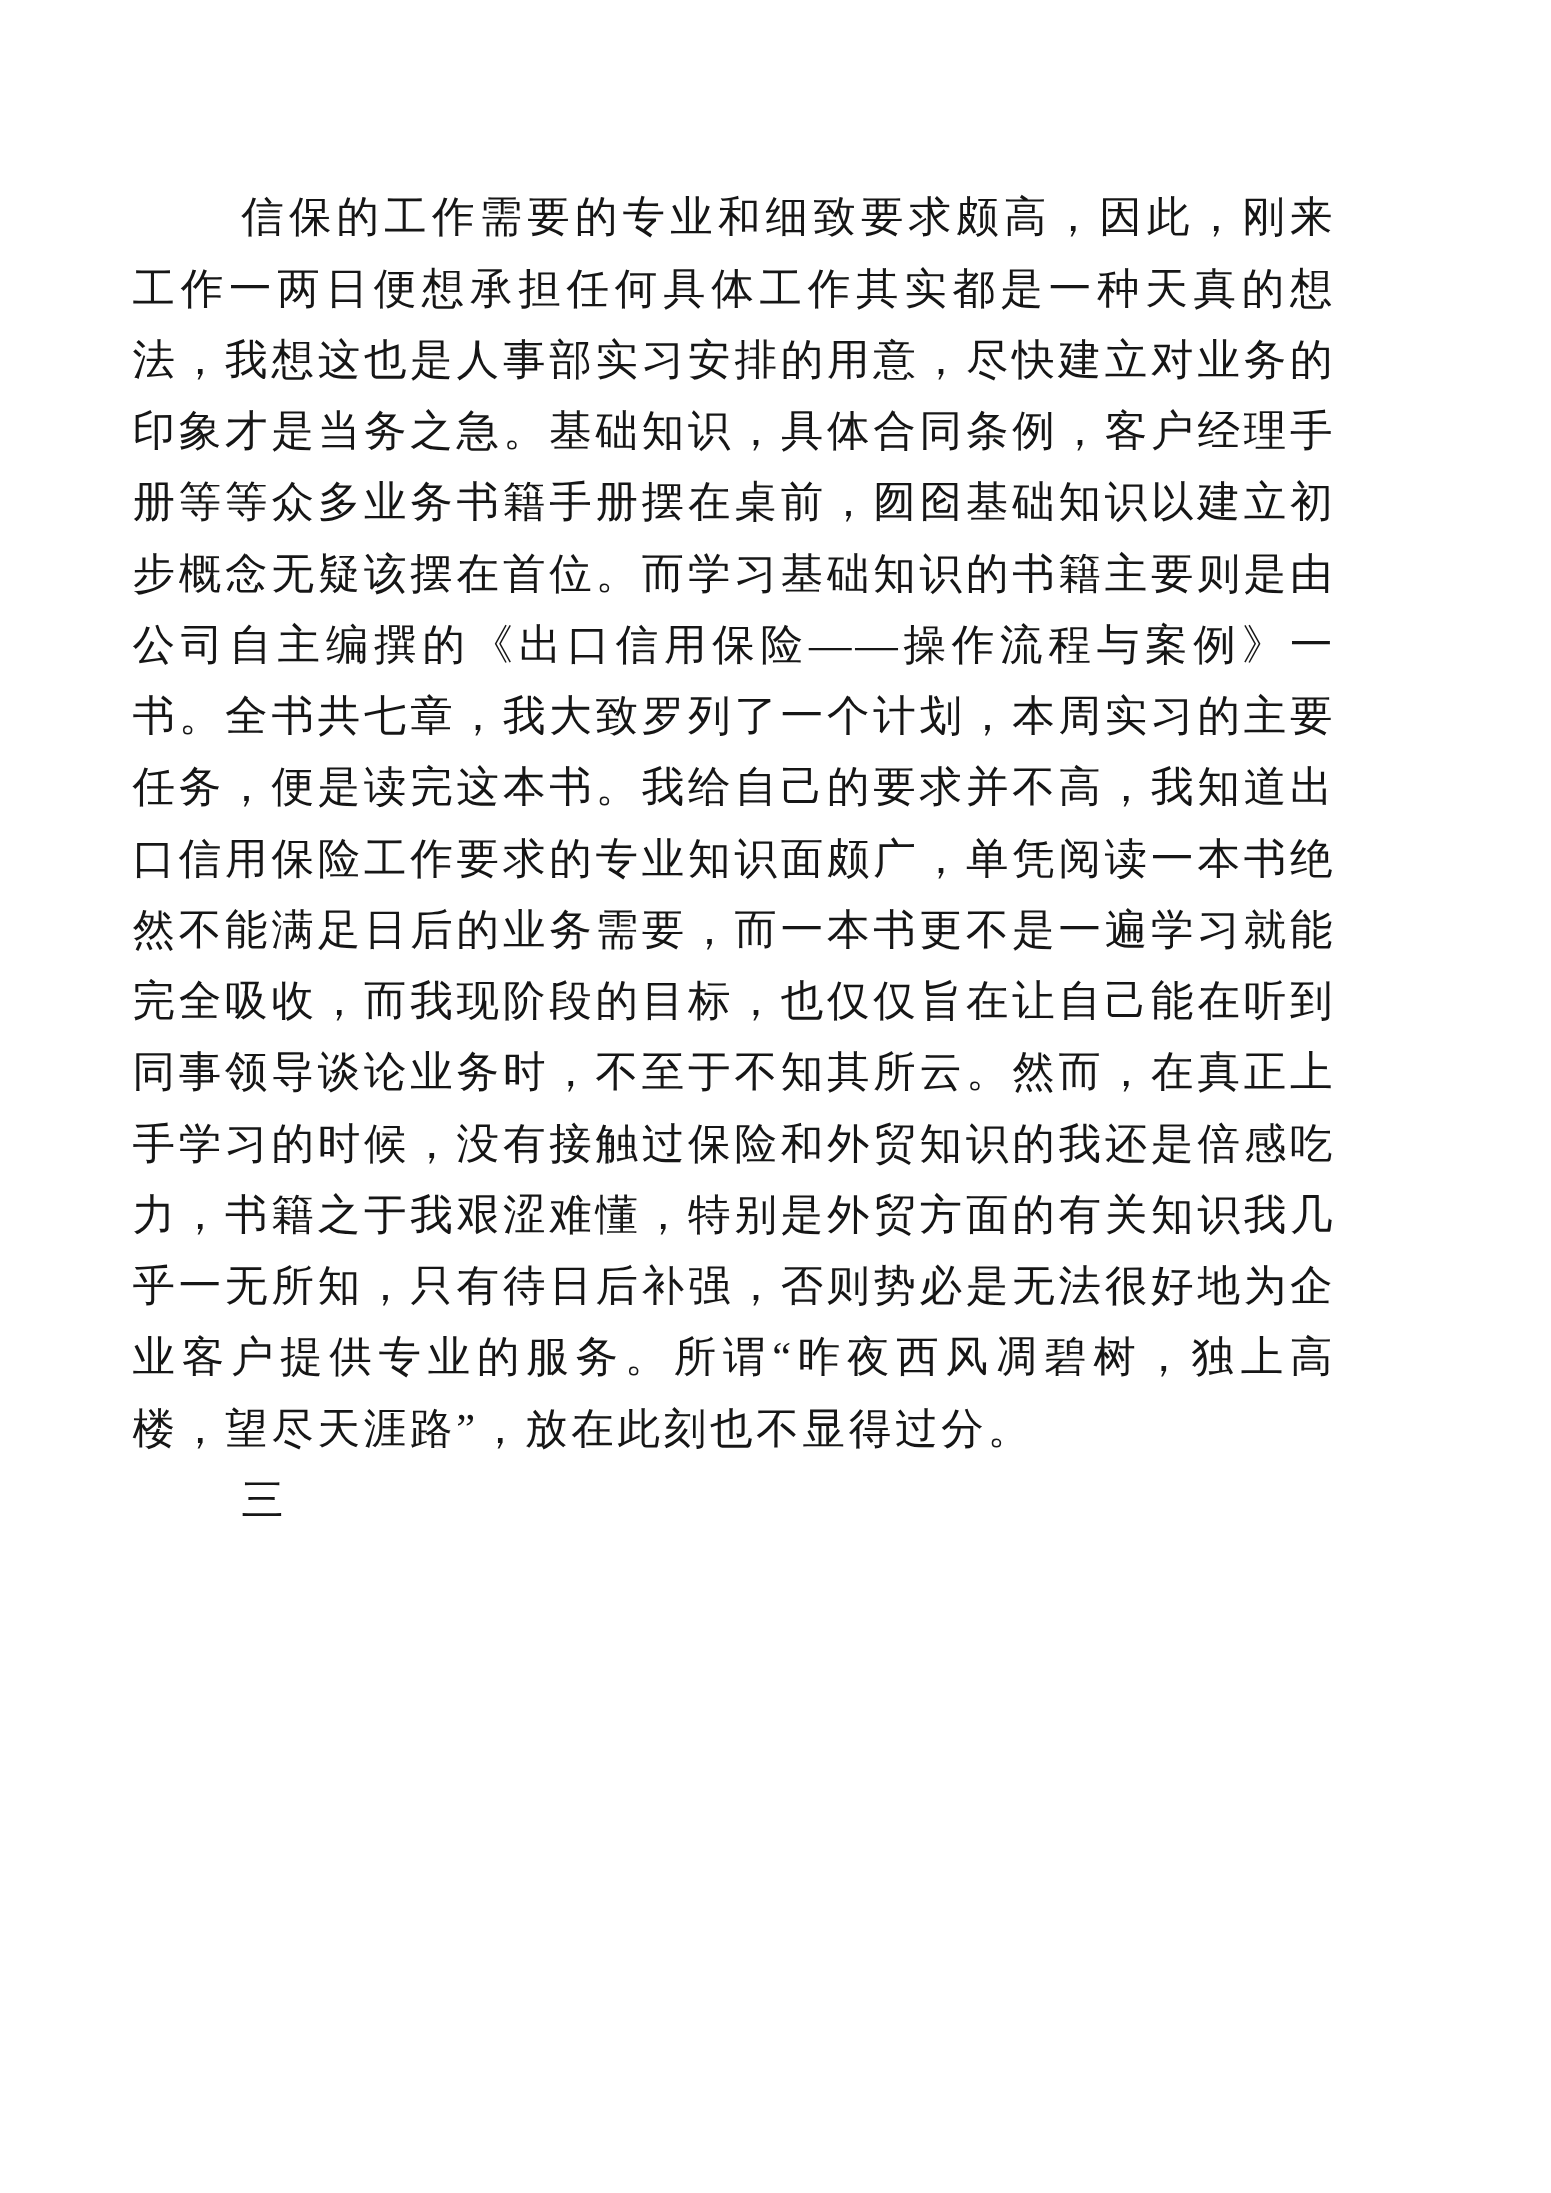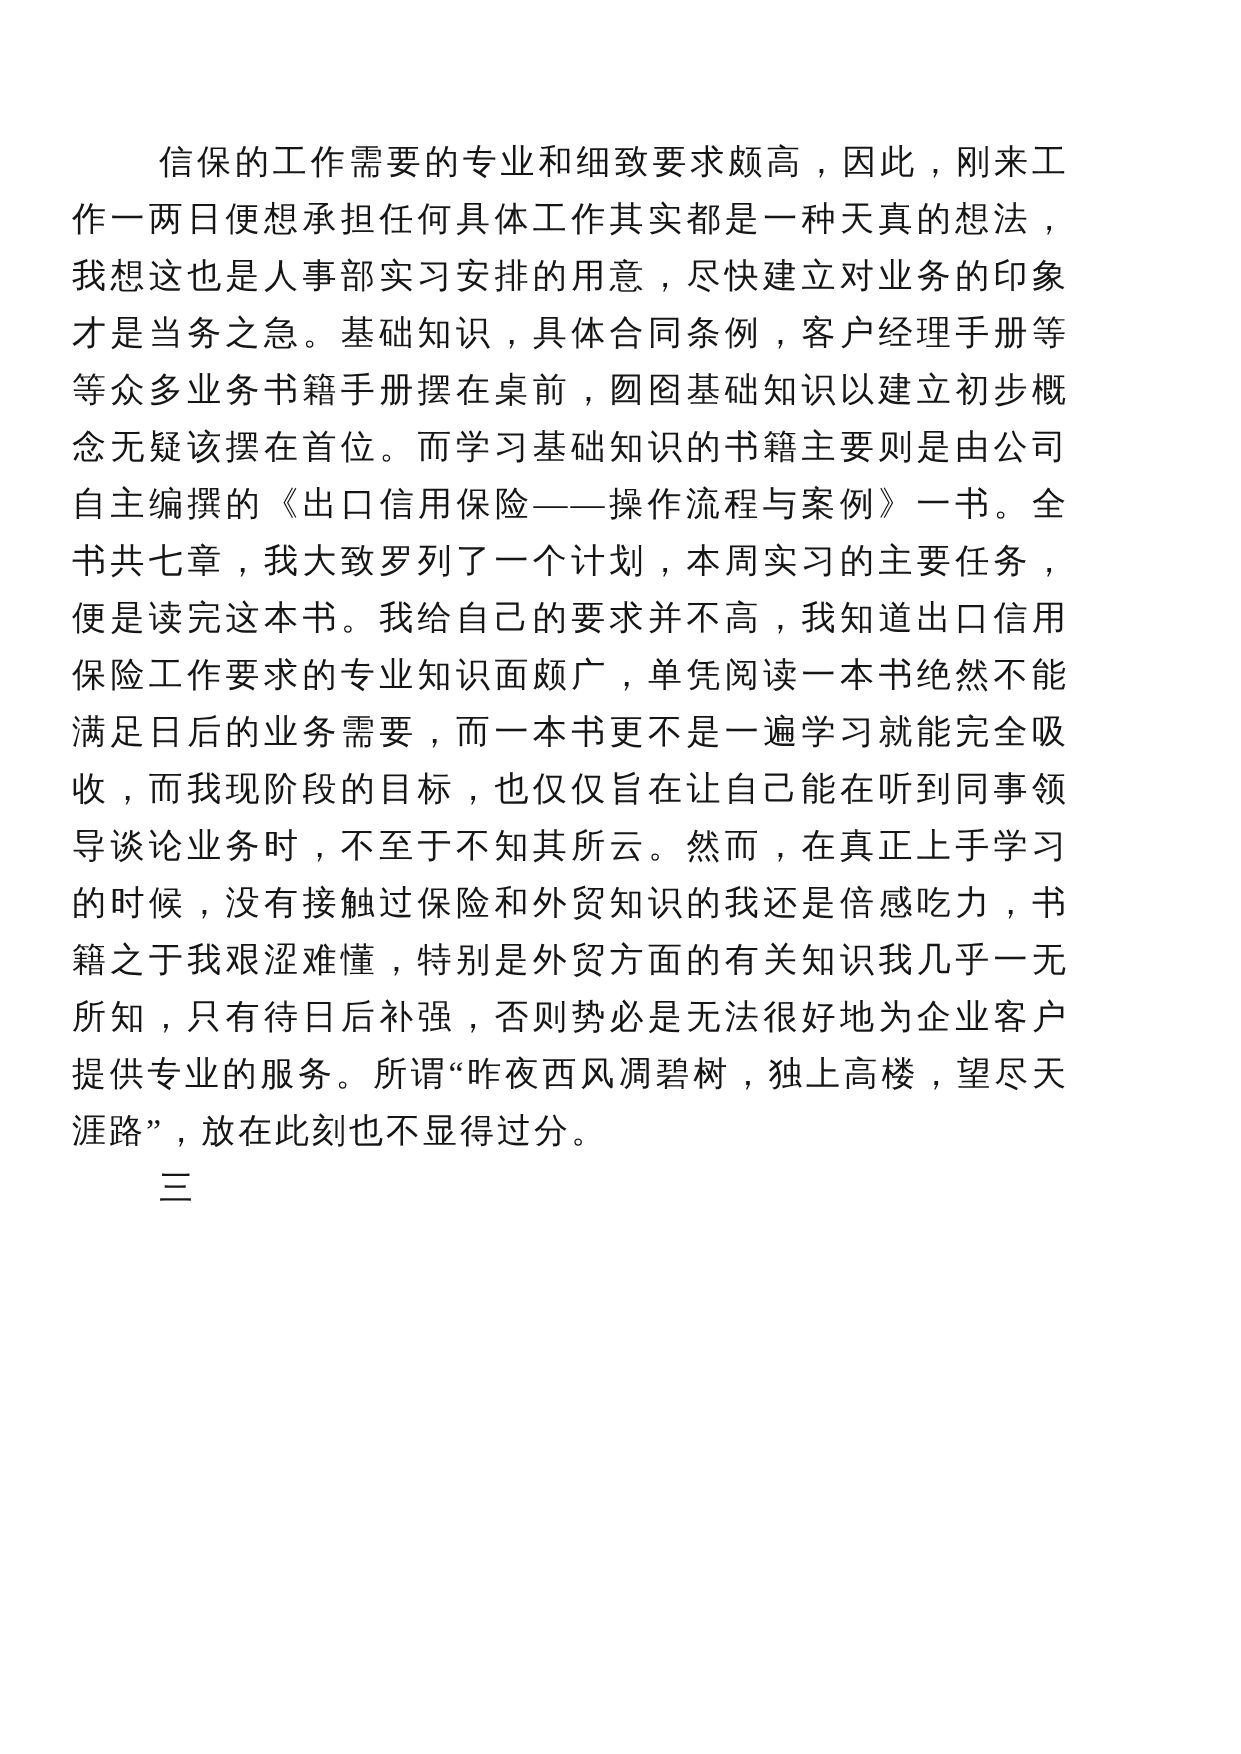--- a/index.html
+++ b/index.html
@@ -4,24 +4,24 @@
 <style>
   html, body {
     margin: 0;
     padding: 0;
     background: #ffffff;
   }
   .page {
     position: relative;
     width: 1241px;
     height: 1323px;
-    margin: 3px auto;
+    margin: 16px auto;
     background: #ffffff;
     box-sizing: border-box;
-    padding: 130px 172px 0 72px;
+    padding: 130px 172px 0 106px;
     overflow: hidden;
   }
   .para {
     margin: 0;
     padding: 0;
     font-family: "Liberation Serif", "DejaVu Serif", serif;
     font-size: 34px;
     line-height: 57px;
     letter-spacing: 3px;
     color: #161616;

